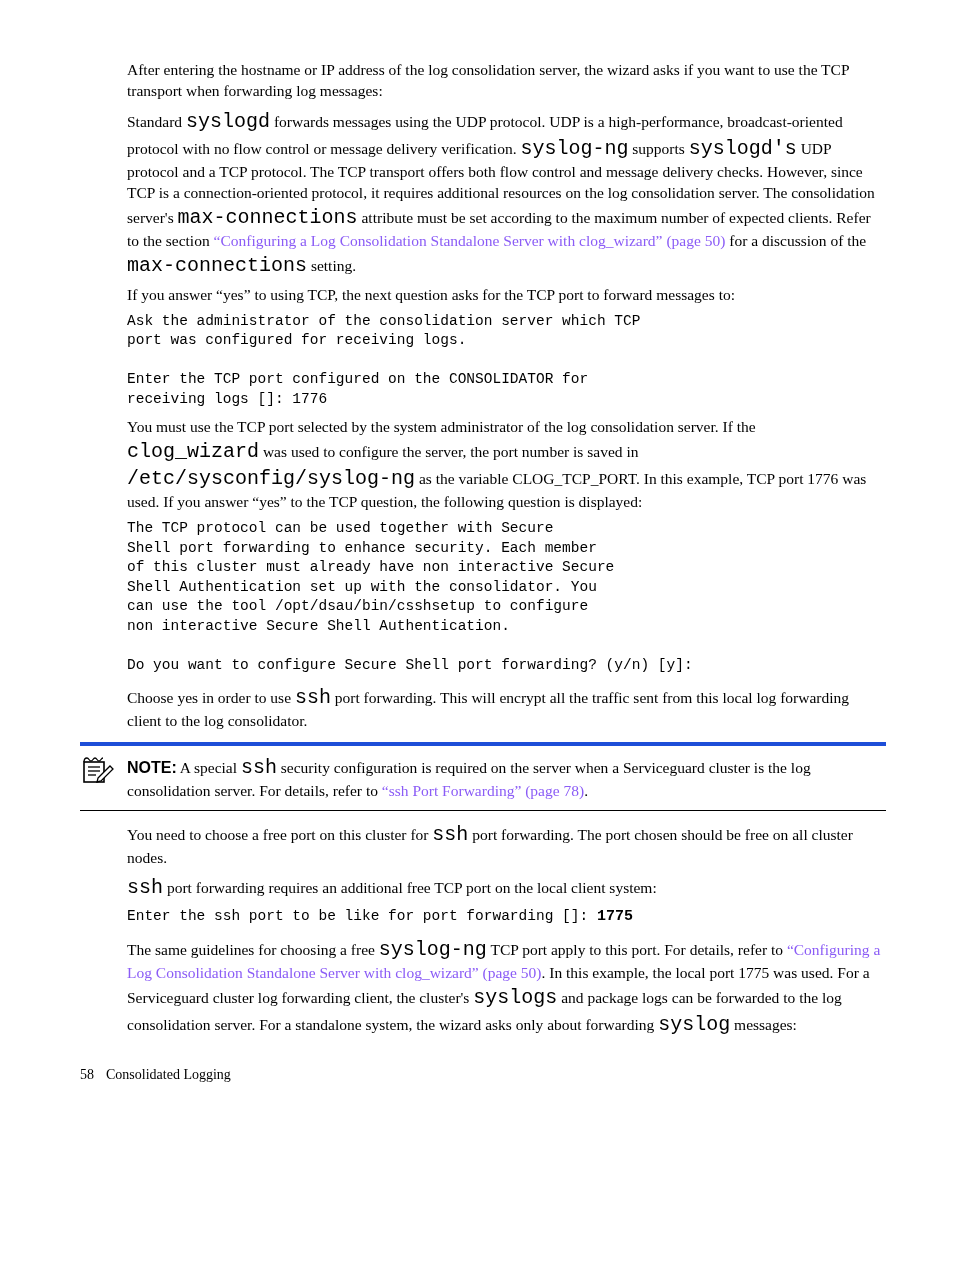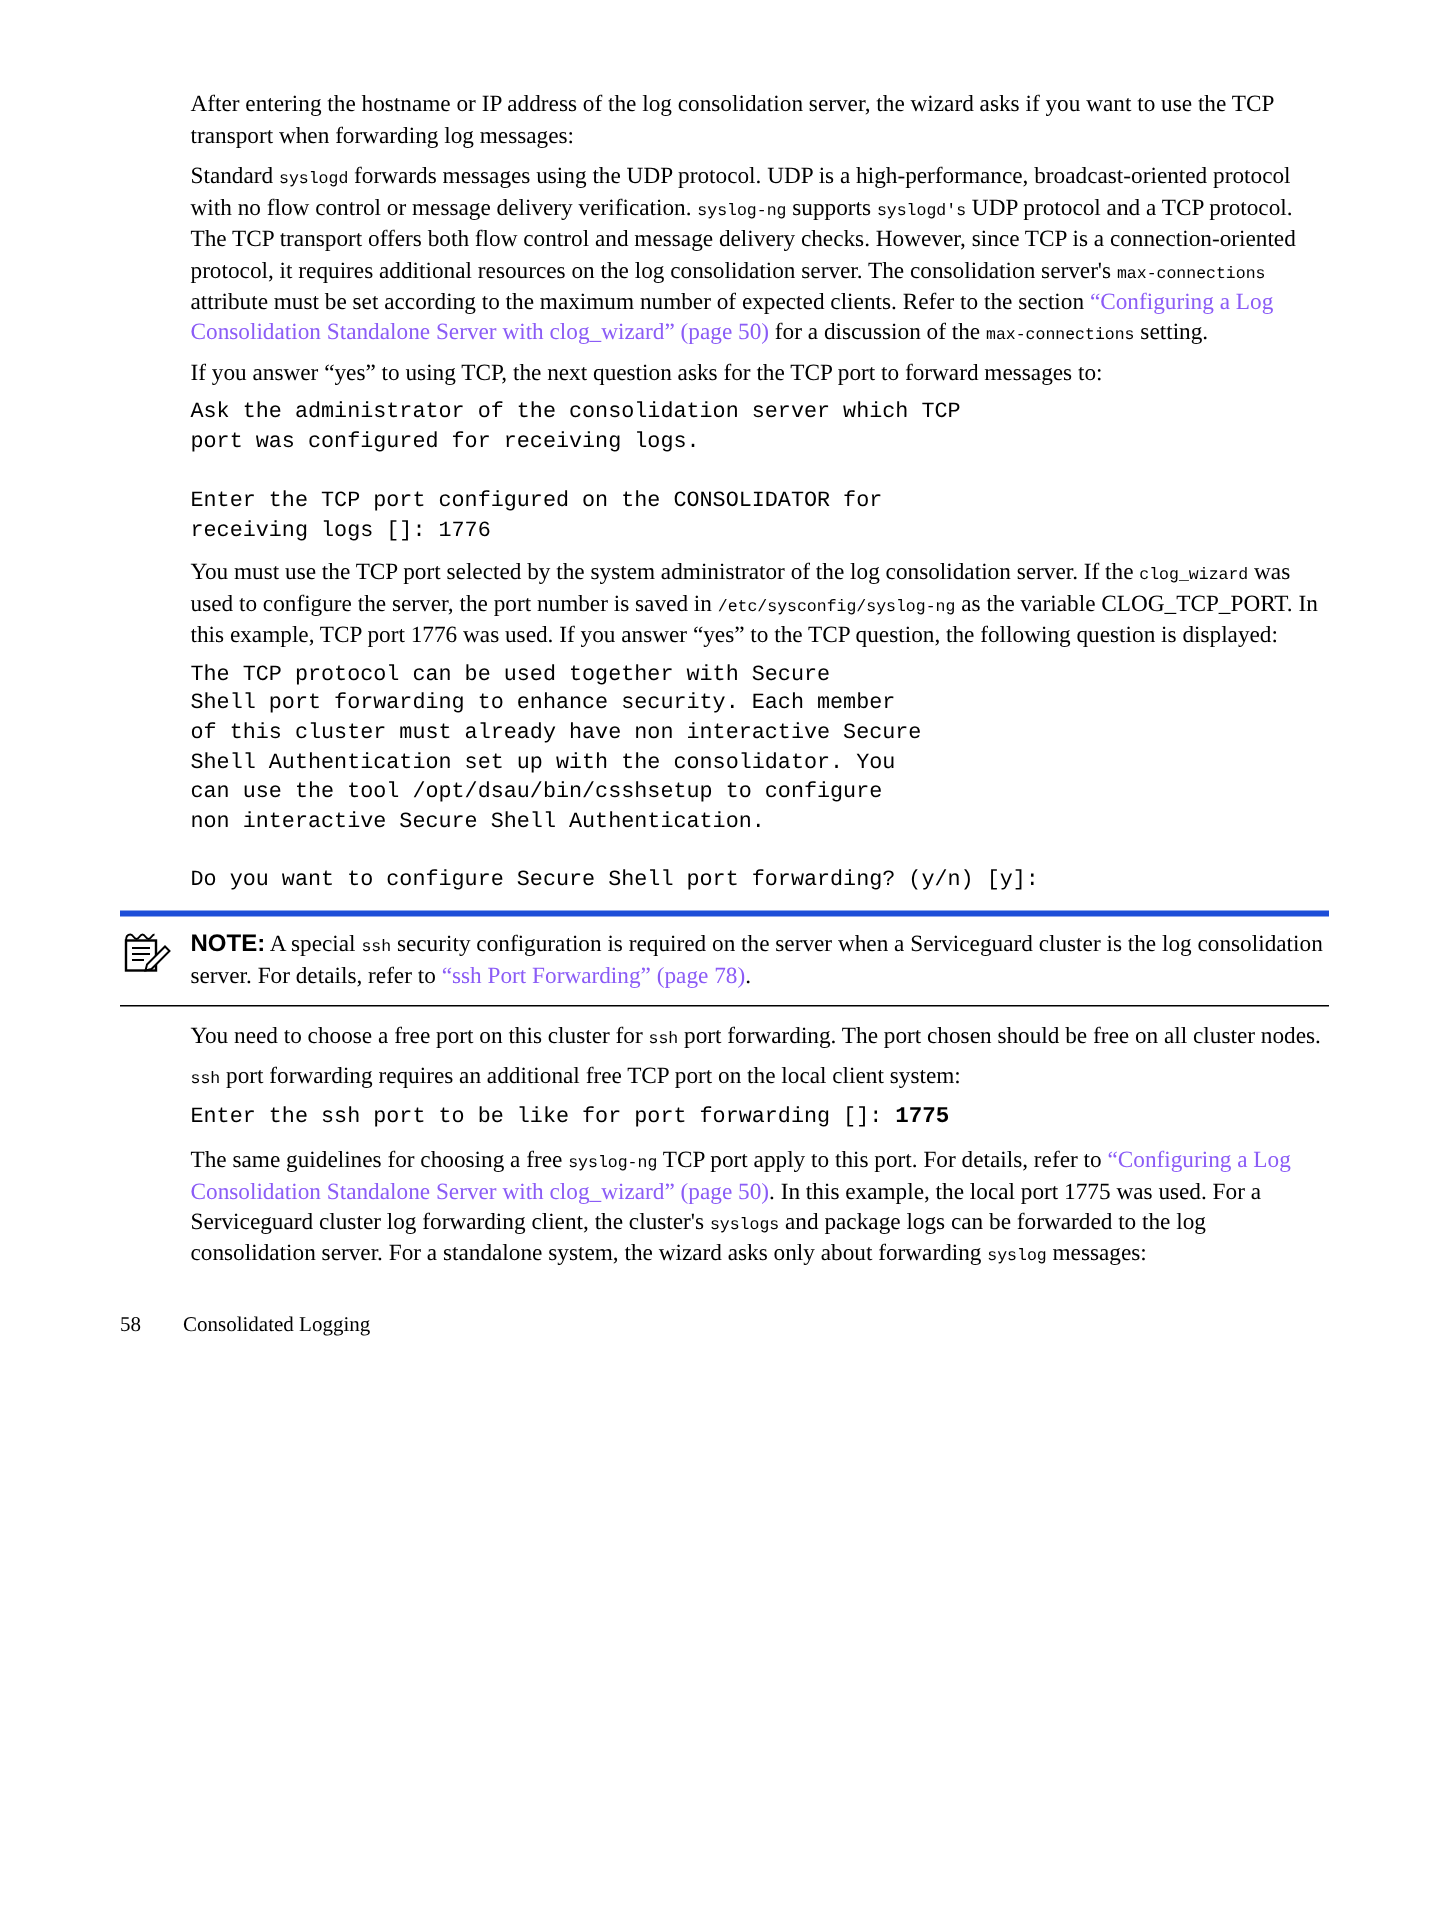--- a/index.html
+++ b/index.html
@@ -28,21 +28,21 @@
     }
     .code {
       font-family: "Courier New", Courier, monospace;
       font-size: 14.5px;
       white-space: pre-wrap;
       margin: 6px 0 8px 0;
       line-height: 1.35;
     }
     .mono {
       font-family: "Courier New", Courier, monospace;
-      font-size: 11px;
+      font-size: 20px;
     }
     .mono-bold {
       font-family: "Courier New", Courier, monospace;
       font-size: 15px;
       font-weight: bold;
     }
     a.link {
       color: #8b5cf6;
       text-decoration: none;
     }
@@ -65,21 +65,21 @@
     }
     .note-label {
       font-family: Arial, Helvetica, sans-serif;
       font-weight: bold;
       font-size: 16px;
     }
     .footer {
       margin-top: 28px;
       font-size: 14px;
       display: flex;
-      gap: 28px;
+      gap: 12px;
     }
     .page-no {
       font-size: 14px;
     }
     .footer-text {
       font-size: 14px;
     }
   </style>
 </head>
 <body>
@@ -108,20 +108,23 @@
 
     <div class="code">The TCP protocol can be used together with Secure
 Shell port forwarding to enhance security. Each member
 of this cluster must already have non interactive Secure
 Shell Authentication set up with the consolidator. You
 can use the tool /opt/dsau/bin/csshsetup to configure
 non interactive Secure Shell Authentication.
 
 Do you want to configure Secure Shell port forwarding? (y/n) [y]:</div>
 
+    <p>
+      <span>Choose yes in order to use </span><span class="mono">ssh</span><span> port forwarding. This will encrypt all the traffic sent from this local log forwarding client to the log consolidator.</span>
+    </p>
 
     <div class="note-block">
       <span class="note-icon">
         <svg width="34" height="28" viewBox="0 0 34 28">
           <rect x="4" y="6" width="20" height="20" fill="none" stroke="#000" stroke-width="1.6"></rect>
           <line x1="8" y1="11" x2="20" y2="11" stroke="#000" stroke-width="1.3"></line>
           <line x1="8" y1="15" x2="20" y2="15" stroke="#000" stroke-width="1.3"></line>
           <line x1="8" y1="19" x2="16" y2="19" stroke="#000" stroke-width="1.3"></line>
           <path d="M 18 22 L 30 10 L 33 13 L 21 25 L 17 26 Z" fill="#fff" stroke="#000" stroke-width="1.3"></path>
           <path d="M 4 6 C 4 3 5 2 7 2 C 9 2 9 5 11 5 C 13 5 13 2 15 2 C 17 2 17 5 19 5 C 21 5 21 2 23 2" fill="none" stroke="#000" stroke-width="1.3"></path>

